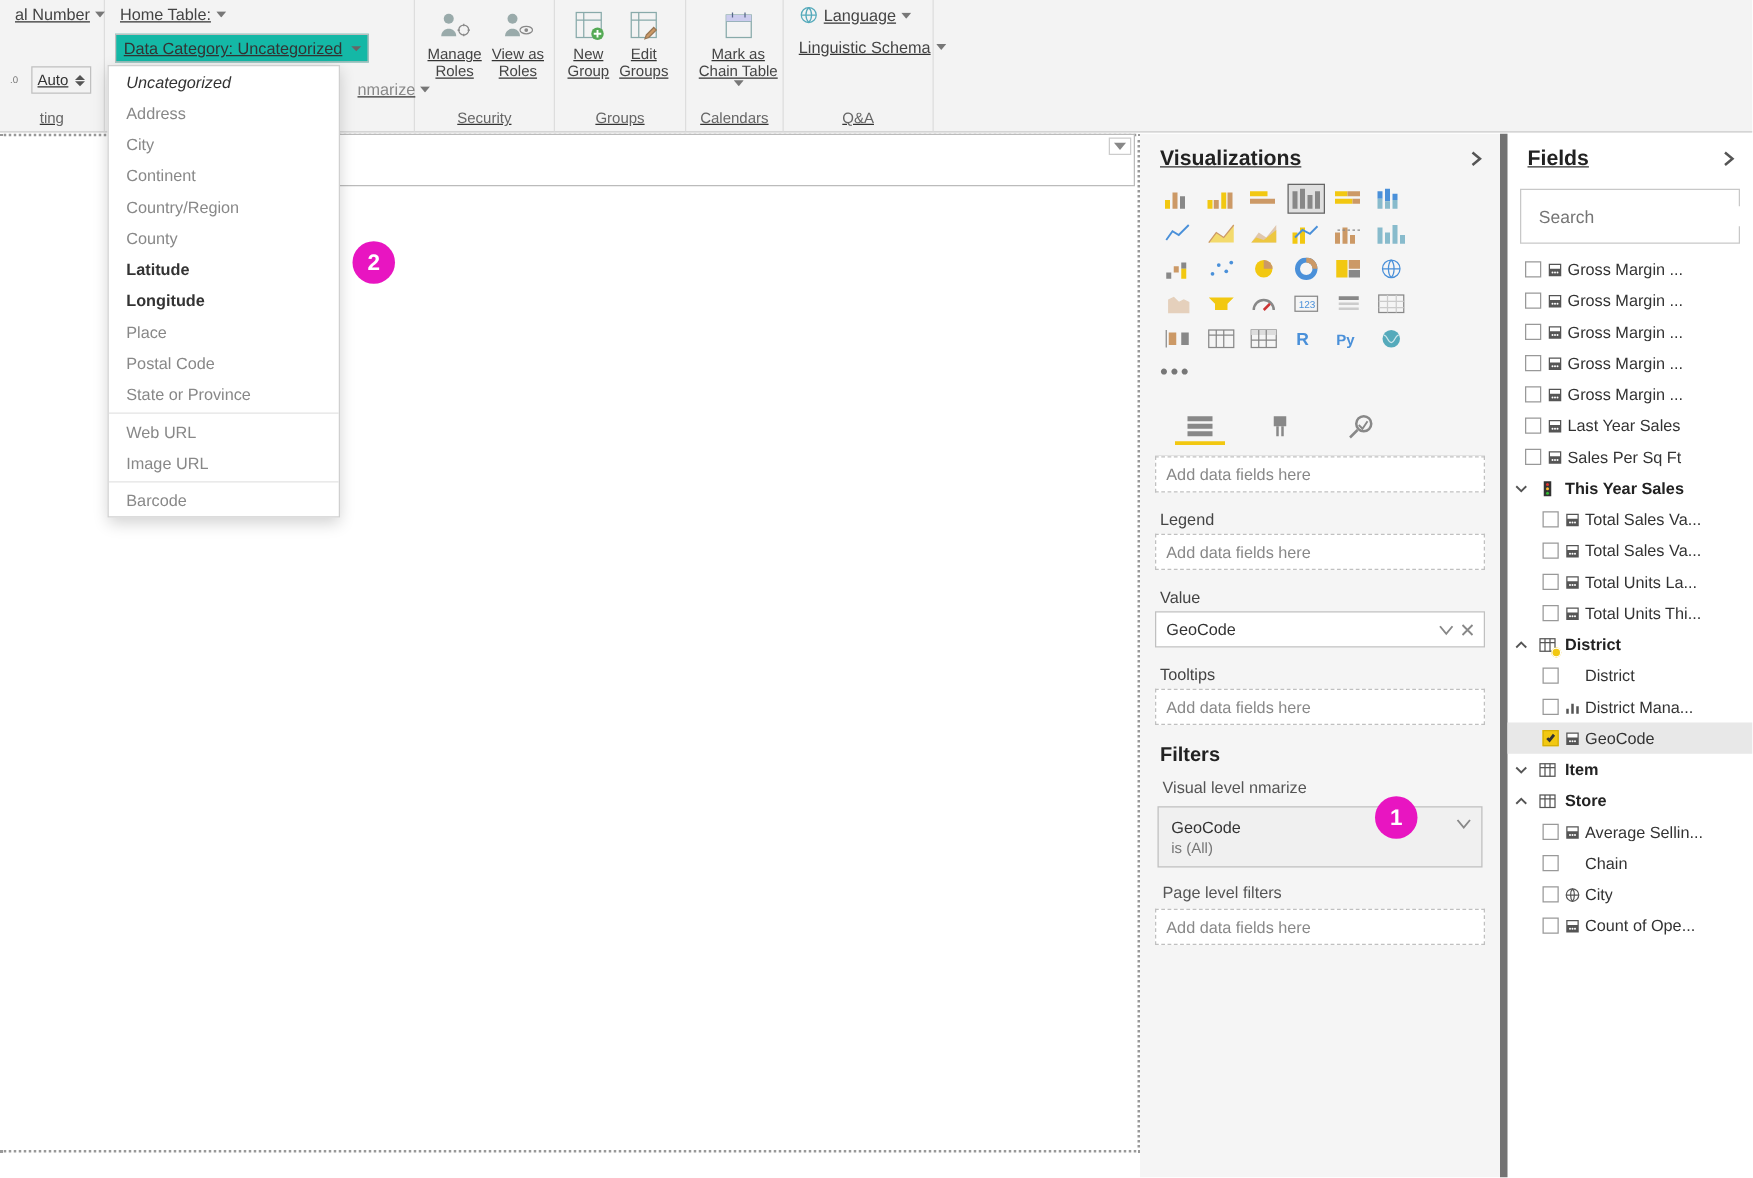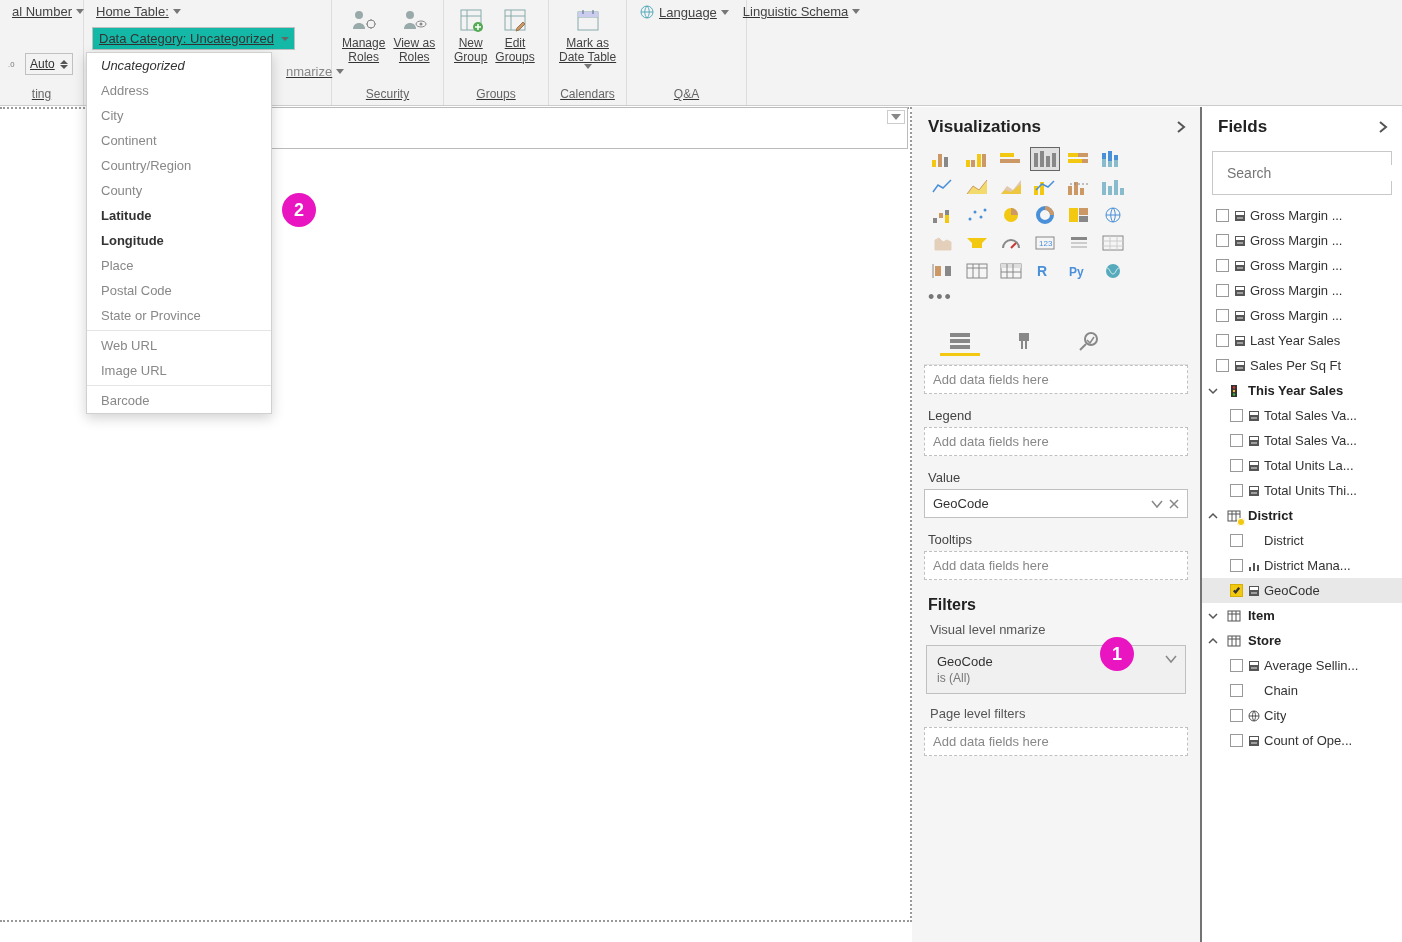--- a/index.html
+++ b/index.html
@@ -52,23 +52,23 @@
 .checkmark { position: absolute; left: 93px; top: 60px; }
 
 
 .bot-strip { position: absolute; left: 0; right: 490px; bottom: 0; height: 22px; border-top: 2px dotted #999; }
 
 
 .badge { width: 34px; height: 34px; border-radius: 50%; background: #e815c1; color: #fff; font-weight: 700; font-size: 18px; display: flex; align-items: center; justify-content: center; position: absolute; z-index: 60; }
 
 
 .visualizations { position: absolute; top: 107px; right: 202px; width: 288px; bottom: 0; background: #f5f5f5; }
-.fields { position: absolute; top: 107px; right: 0; width: 202px; bottom: 0; background: #fff; border-left: 2px solid #737373; }
-
-.pane-header { display: flex; align-items: center; justify-content: space-between; padding: 10px 12px 10px 16px; }
+.fields { position: absolute; top: 107px; right: 0; width: 202px; bottom: 0; background: #fff; border-left: 6px solid #737373; }
+
+.pane-header { display: flex; align-items: center; justify-content: space-between; padding: 10px 12px 10px 16px; text-decoration: underline; }
 .pane-header h3 { font-weight: 600; font-size: 17px; color: #222; }
 .pane-header svg { width: 14px; height: 14px; stroke: #555; fill: none; stroke-width: 2; }
 
 .viz-grid { display: grid; grid-template-columns: repeat(6, 30px); gap: 4px; padding: 0 12px 4px 16px; }
 .viz-tile { width: 30px; height: 24px; border: 1px solid transparent; display: flex; align-items: center; justify-content: center; cursor: pointer; text-align: center; }
 .viz-tile.selected { border-color: #666; background: #e0e0e0; }
 .viz-more { padding: 0 16px 4px; color: #777; font-size: 18px; letter-spacing: 2px; }
 
 .view-tabs { display: flex; gap: 24px; padding: 12px 16px 8px; border-bottom: 1px solid #e2e2e2; margin: 4px 12px 0 12px; }
 .view-tabs .tab { width: 40px; height: 28px; display:flex; align-items:center; justify-content:center; cursor:pointer; }
@@ -218,31 +218,31 @@
       <div class="rib-icon-btn">
         <div class="icon32">
             <svg width="26" height="26" viewBox="0 0 26 26">
               <rect x="3" y="5" width="20" height="18" fill="none" stroke="#8aa"></rect>
               <path d="M3 10h20" stroke="#8aa"></path>
               <rect x="3" y="5" width="20" height="5" fill="#cce"></rect>
               <path d="M8 3v4M18 3v4" stroke="#568"></path>
             </svg>
           </div>
         <span style="white-space:pre;">Mark as
-Date Table</span>
+Chain Table</span>
         <svg class="caret-down" viewBox="0 0 10 6">
             <path d="M0 0l5 6 5-6z"></path>
           </svg>
       </div>
     </div>
     <div class="ribbon-group-label">Calendars</div>
   </div>
 
   <div class="ribbon-group col-f">
-    <div class="ribbon-content" style="flex-direction:row;align-items:flex-start;gap:6px;">
+    <div class="ribbon-content" style="flex-direction:column;align-items:flex-start;gap:6px;">
       <div class="small-btn">
         <svg width="16" height="16" viewBox="0 0 16 16">
             <circle cx="8" cy="8" r="6" fill="none" stroke="#5ab"></circle>
             <path d="M2 8h12M8 2c3 3 3 9 0 12M8 2c-3 3-3 9 0 12" stroke="#5ab" fill="none"></path>
           </svg>
         <span>Language</span>
         <svg class="caret-down" viewBox="0 0 10 6">
             <path d="M0 0l5 6 5-6z"></path>
           </svg>
       </div>

